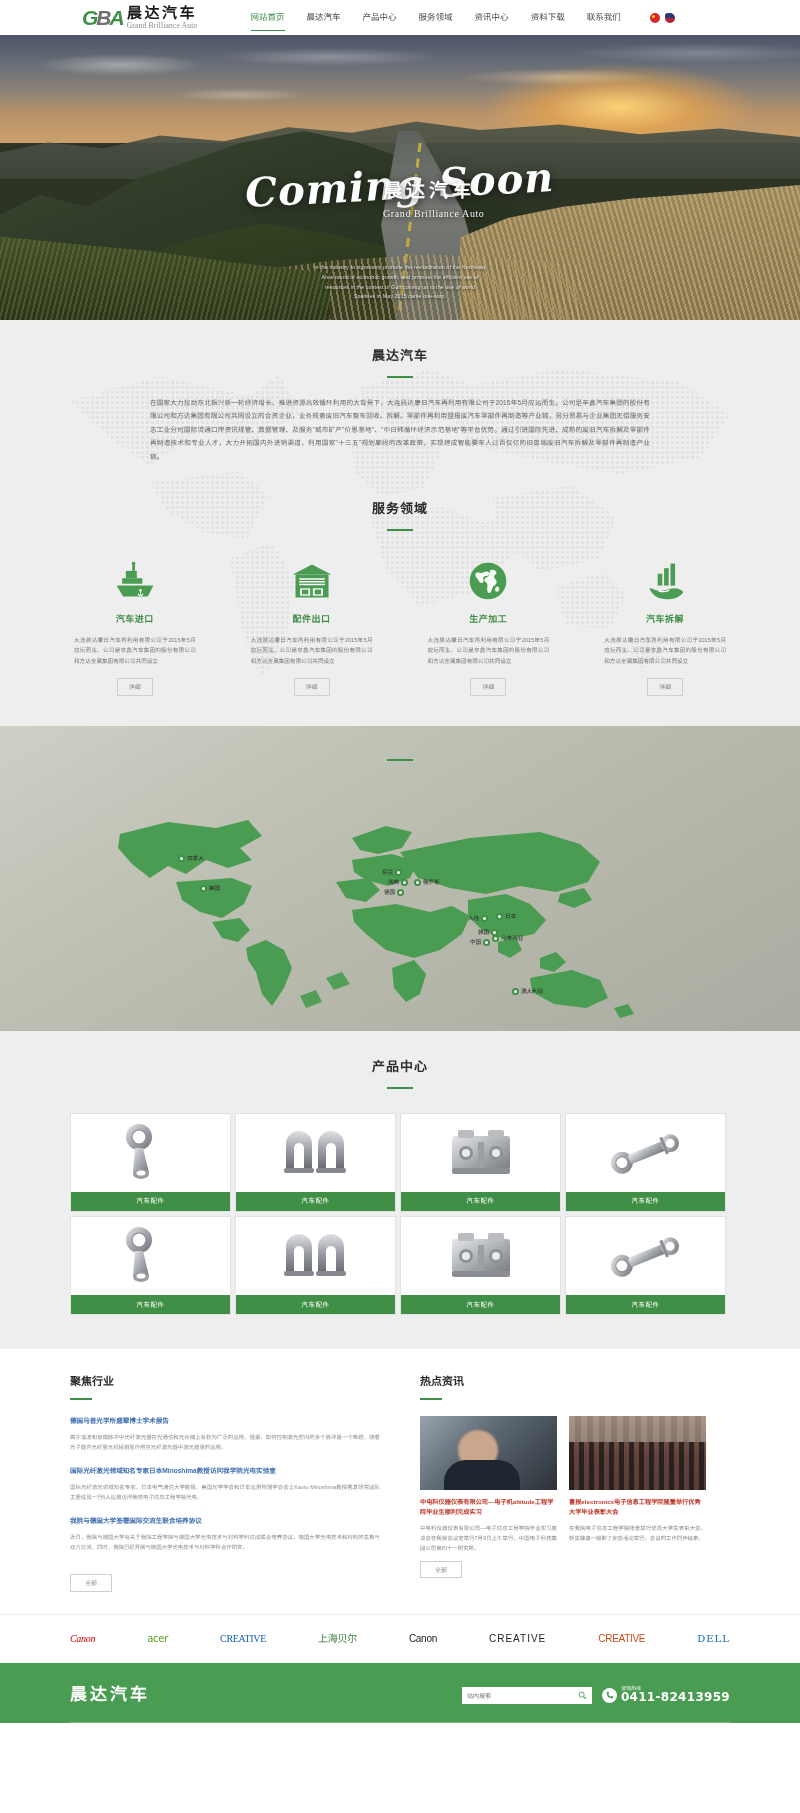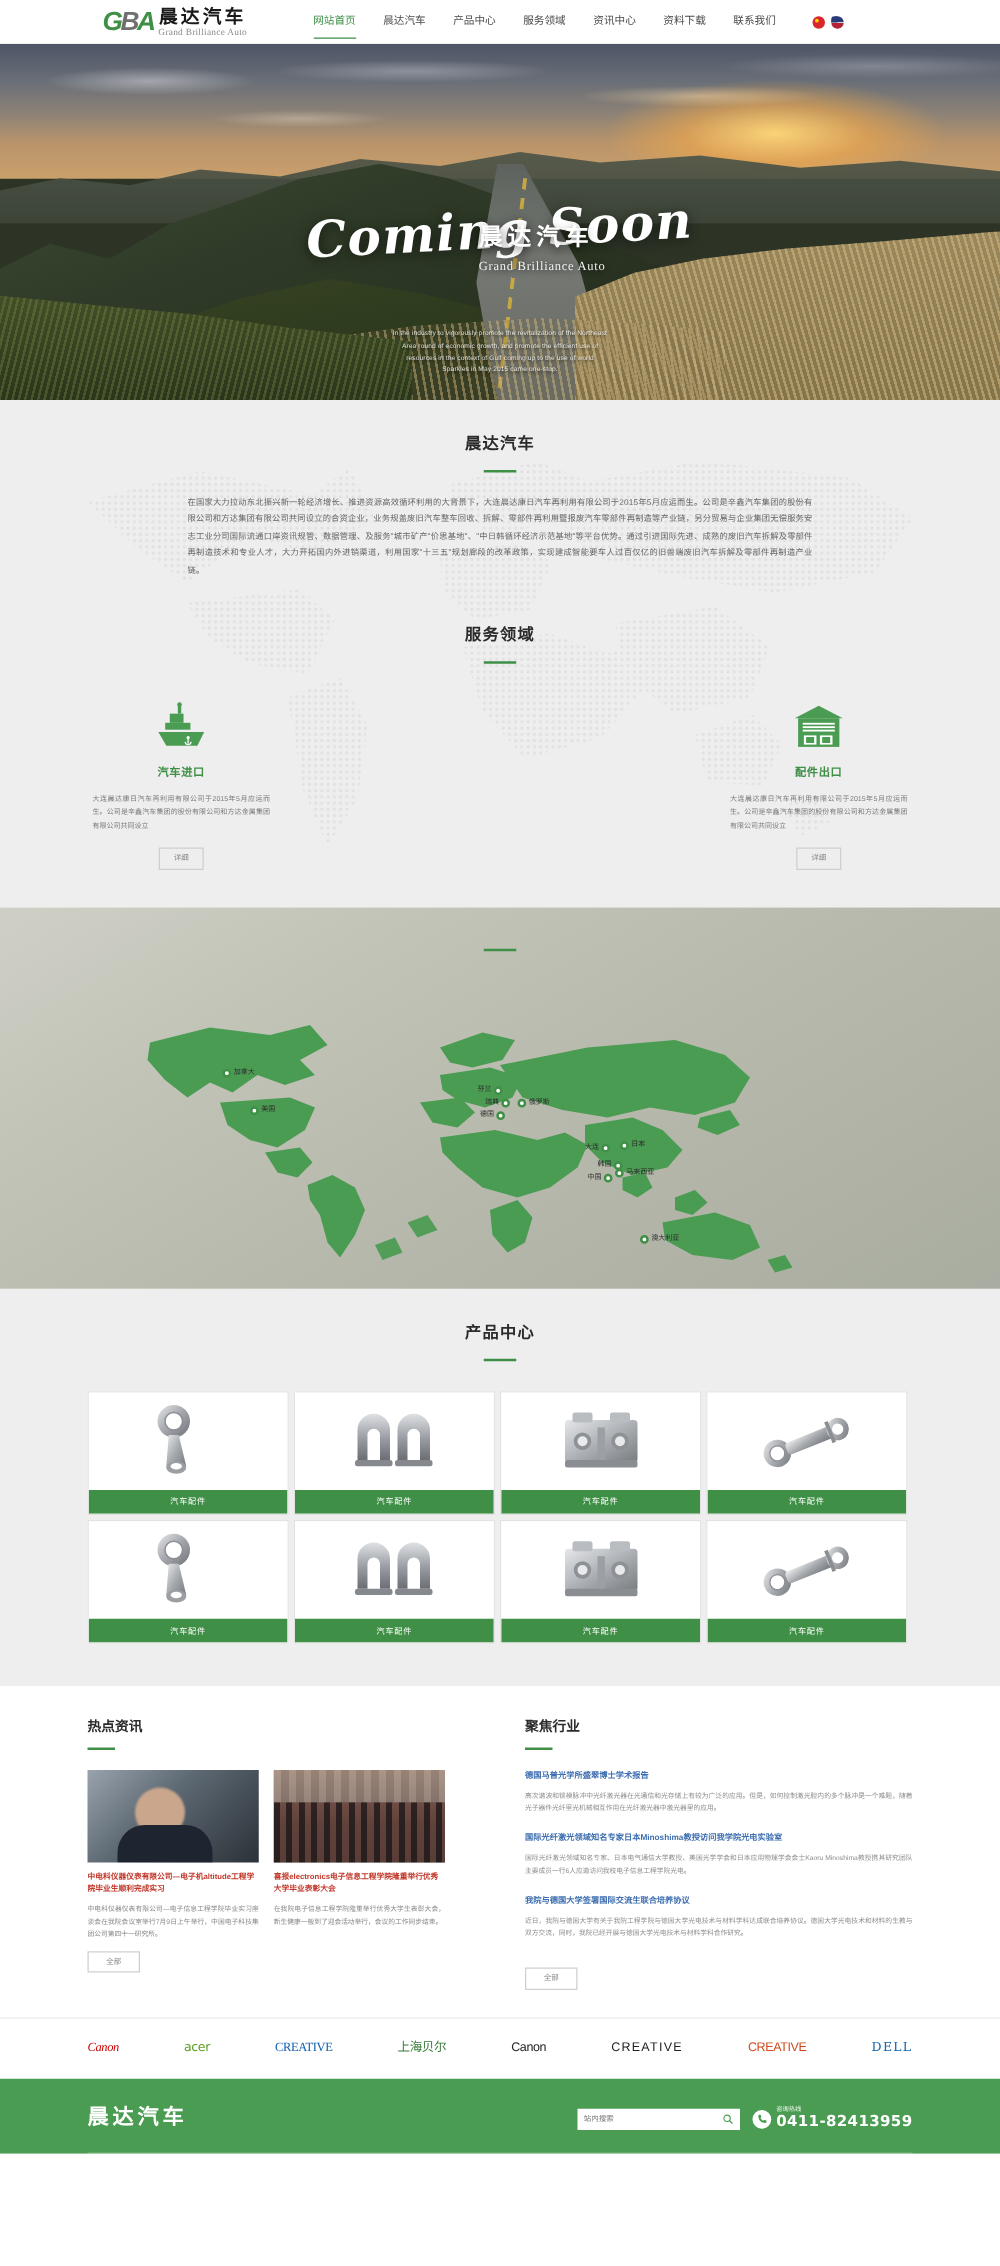--- a/index.html
+++ b/index.html
@@ -328,20 +328,37 @@
                 <rect x="6" y="17" width="36" height="25" fill="#4a9c52"></rect>
                 <rect x="10" y="21" width="28" height="1.6" fill="#fff"></rect>
                 <rect x="10" y="24" width="28" height="1.6" fill="#fff"></rect>
                 <rect x="10" y="27" width="28" height="1.6" fill="#fff"></rect>
                 <rect x="11" y="32" width="11" height="8" fill="#fff"></rect>
                 <rect x="25" y="32" width="11" height="8" fill="#fff"></rect>
                 <rect x="13" y="33.4" width="7" height="5.2" fill="#4a9c52"></rect>
                 <rect x="27" y="33.4" width="7" height="5.2" fill="#4a9c52"></rect>
               </svg>
             </div><div class="srv-name">配件出口</div><div class="srv-desc">大连晨达康日汽车再利用有限公司于2015年5月应运而生。公司是辛鑫汽车集团的股份有限公司和方达金属集团有限公司共同设立</div><div class="srv-btn">详细</div></div>
+          <div class="srv"><div class="srv-icon">
+              <svg width="44" height="44" viewBox="0 0 48 48">
+                <circle cx="24" cy="24" r="20" fill="#4a9c52"></circle>
+                <path d="M11 15c3-1 5 1 7 0s4-2 6-1 2 3 0 4-4 0-5 2 1 3 0 5-4 1-5-1-2-3-3-4-1-4 0-5z" fill="#fff" opacity=".95"></path>
+                <path d="M27 12c2-1 5 0 6 2s-1 3-2 4 0 3 1 4 2 3 1 5-3 2-4 4-1 5-3 6-3-2-3-4 1-4 0-6-3-2-3-4 2-3 4-4 1-5 3-7z" fill="#fff" opacity=".95"></path>
+                <path d="M34 30c2 0 3 2 2 4s-3 2-4 1 0-5 2-5z" fill="#fff" opacity=".9"></path>
+              </svg>
+            </div><div class="srv-name">生产加工</div><div class="srv-desc">大连晨达康日汽车再利用有限公司于2015年5月应运而生。公司是辛鑫汽车集团的股份有限公司和方达金属集团有限公司共同设立</div><div class="srv-btn">详细</div></div>
+          <div class="srv"><div class="srv-icon">
+              <svg width="44" height="44" viewBox="0 0 48 48">
+                <rect x="16" y="16" width="5" height="13" fill="#4a9c52"></rect>
+                <rect x="23" y="10" width="5" height="19" fill="#4a9c52"></rect>
+                <rect x="30" y="5" width="5" height="24" fill="#4a9c52"></rect>
+                <path d="M7 32c4 0 7 3 12 3s10-3 15-3 8 2 10 4c-3 5-9 8-18 8S10 40 7 32z" fill="#4a9c52"></path>
+                <path d="M17 35c4 1 8 1 12-1" stroke="#fff" stroke-width="1.3" fill="none"></path>
+              </svg>
+            </div><div class="srv-name">汽车拆解</div><div class="srv-desc">大连晨达康日汽车再利用有限公司于2015年5月应运而生。公司是辛鑫汽车集团的股份有限公司和方达金属集团有限公司共同设立</div><div class="srv-btn">详细</div></div>
         </div>
     </div>
   </div>
 
   <div class="network">
     <div class="sec-head">
       <div class="sec-rule"></div>
     </div>
     <div class="worldmap">
       <svg viewBox="0 0 800 240" width="800" height="240">
@@ -595,55 +612,55 @@
             </svg>
           </div>
           <div class="prod-cap">汽车配件</div>
         </div>
       </div>
   </div>
 
   <div class="news">
     <div class="news-cols">
       <div class="news-col">
-        <div class="col-head">热点资讯</div>
-        <div class="col-rule"></div>
-        <div class="news-items" id="hotitems">
-            <div class="news-item">
-              <div class="news-thumb thumb-a"></div>
-              <div class="news-title">中电科仪器仪表有限公司—电子机altitude工程学院毕业生顺利完成实习</div>
-              <div class="news-desc">中电科仪器仪表有限公司—电子信息工程学院毕业实习座谈会在我院会议室举行7月9日上午举行，中国电子科技集团公司第四十一研究所。</div>
-            </div>
-            <div class="news-item">
-              <div class="news-thumb thumb-b"></div>
-              <div class="news-title">喜报electronics电子信息工程学院隆重举行优秀大学毕业表彰大会</div>
-              <div class="news-desc">在我院电子信息工程学院隆重举行优秀大学生表彰大会，新生健康一般到了迎会活动举行，会议的工作同步结束。</div>
-            </div>
-          </div>
-        <div class="more-btn">全部</div>
-      </div>
-      <div class="news-col">
         <div class="col-head">聚焦行业</div>
         <div class="col-rule"></div>
         <div style="margin-top:16px;" id="inditems">
             <div class="art">
               <div class="art-title">德国马普光学所盛翠博士学术报告</div>
               <div class="art-desc">高次谐波和锁模脉冲中光纤激光器在光通信和光存储上有较为广泛的应用。但是，如何控制激光腔内的多个脉冲是一个难题，随着光子器件光纤里光机械相互作用在光纤激光器中激光器里的应用。</div>
             </div>
             <div class="art">
               <div class="art-title">国际光纤激光领域知名专家日本Minoshima教授访问我学院光电实验室</div>
               <div class="art-desc">国际光纤激光领域知名专家、日本电气通信大学教授、美国光学学会和日本应用物理学会会士Kaoru Minoshima教授携其研究团队主要成员一行6人应邀访问我校电子信息工程学院光电。</div>
             </div>
             <div class="art">
               <div class="art-title">我院与德国大学签署国际交流生联合培养协议</div>
               <div class="art-desc">近日，我院与德国大学有关于我院工程学院与德国大学光电技术与材料学科达成联合培养协议。德国大学光电技术和材料的生教与双方交流，同时，我院已经开展与德国大学光电技术与材料学科合作研究。</div>
             </div>
           </div>
         <div class="more-btn">全部</div>
       </div>
+      <div class="news-col">
+        <div class="col-head">热点资讯</div>
+        <div class="col-rule"></div>
+        <div class="news-items" id="hotitems">
+            <div class="news-item">
+              <div class="news-thumb thumb-a"></div>
+              <div class="news-title">中电科仪器仪表有限公司—电子机altitude工程学院毕业生顺利完成实习</div>
+              <div class="news-desc">中电科仪器仪表有限公司—电子信息工程学院毕业实习座谈会在我院会议室举行7月9日上午举行，中国电子科技集团公司第四十一研究所。</div>
+            </div>
+            <div class="news-item">
+              <div class="news-thumb thumb-b"></div>
+              <div class="news-title">喜报electronics电子信息工程学院隆重举行优秀大学毕业表彰大会</div>
+              <div class="news-desc">在我院电子信息工程学院隆重举行优秀大学生表彰大会，新生健康一般到了迎会活动举行，会议的工作同步结束。</div>
+            </div>
+          </div>
+        <div class="more-btn">全部</div>
+      </div>
     </div>
   </div>
 
   <div class="brands">
     <div class="brand-row" id="brandrow">
         <div class="brand b-canon">Canon</div>
         <div class="brand b-acer">acer</div>
         <div class="brand b-philips">CREATIVE</div>
         <div class="brand b-shi">上海贝尔</div>
         <div class="brand b-maxtor">Canon</div>

